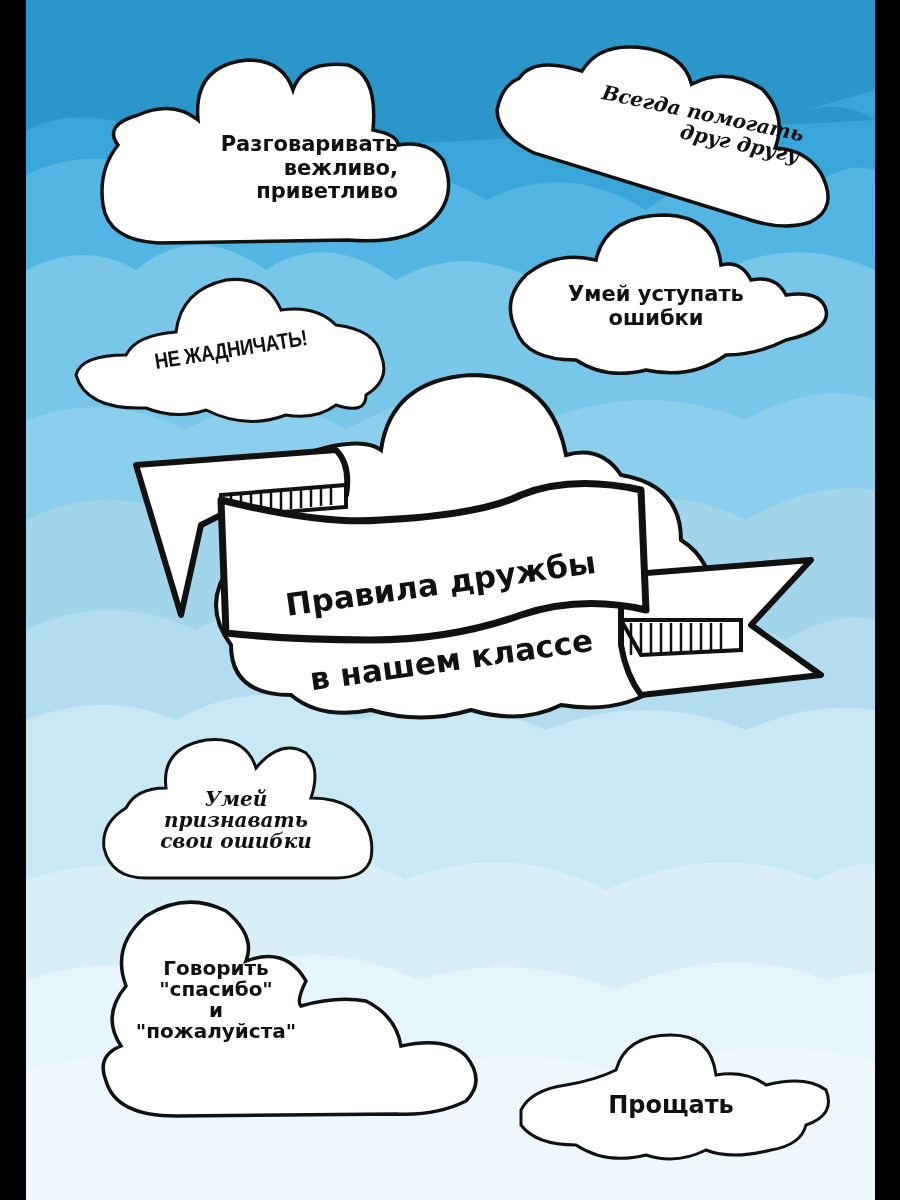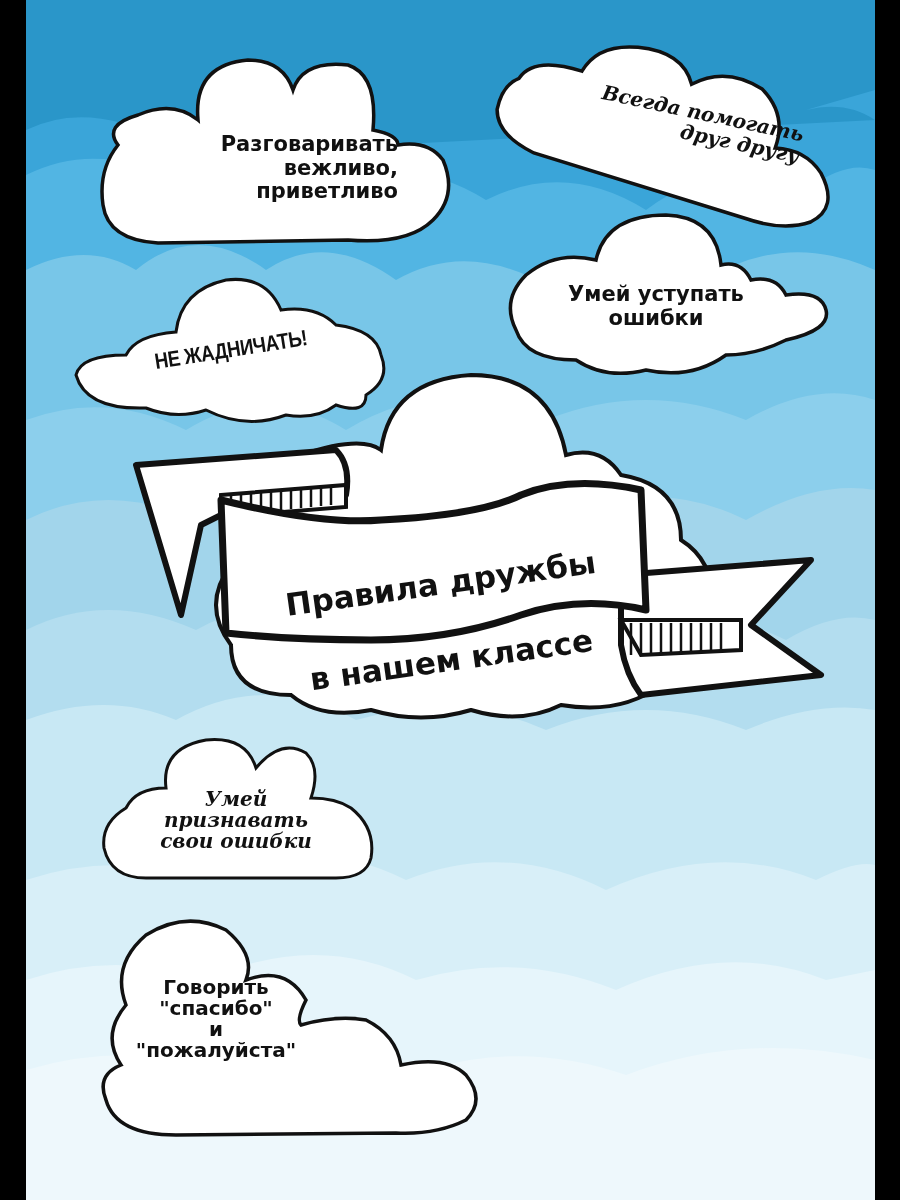--- a/index.html
+++ b/index.html
@@ -122,24 +122,30 @@
   <div class="cloud" style="left:70px;top:728px;width:290px;height:160px;">
     <svg width="290" height="160" viewBox="0 0 290 160">
       <path d="M30 80 Q40 60 70 60 Q65 20 110 12 Q150 8 160 40 Q185 10 210 25 Q225 40 215 70 Q240 70 255 80 Q280 100 275 130 Q270 150 240 150 L50 150 Q15 150 8 120 Q5 95 30 80 Z" fill="#fff" stroke="#111" stroke-width="3"></path>
     </svg>
     <div class="cloud-text script" style="left:20px;top:30px;width:240px;font-size:20px;line-height:1.05;margin-top:31px;">Умей
 признавать
 свои ошибки</div>
   </div>
 
 
-  <div class="cloud" style="left:70px;top:905px;width:400px;height:230px;">
+  <div class="cloud" style="left:70px;top:886px;width:400px;height:230px;">
     <svg width="400" height="230" viewBox="0 0 400 230">
       <path d="M30 100 Q15 60 50 30 Q90 5 130 25 Q160 50 150 75 Q190 60 210 95 Q200 115 205 120 Q240 110 270 115 Q300 130 305 160 Q350 150 370 170 Q390 195 370 215 Q340 230 300 228 L80 230 Q20 230 10 195 Q0 170 25 160 Q5 130 30 100 Z" fill="#fff" stroke="#111" stroke-width="3.5"></path>
     </svg>
     <div class="cloud-text" style="left:25px;top:72px;width:190px;font-size:20px;line-height:1.05;">Говорить
 "спасибо"
 и
 "пожалуйста"</div>
   </div>
 
+  <div class="cloud" style="left:490px;top:1030px;width:320px;height:140px;">
+    <svg width="320" height="140" viewBox="0 0 320 140">
+      <path d="M5 80 Q15 60 50 55 Q80 50 100 40 Q110 5 155 5 Q195 5 200 45 Q230 40 250 55 Q290 45 310 60 Q320 85 290 95 Q285 115 255 120 Q215 130 190 120 Q160 135 130 125 Q90 135 60 115 Q20 115 5 95 Z" fill="#fff" stroke="#111" stroke-width="3"></path>
+    </svg>
+    <div class="cloud-text" style="left:50px;top:62px;width:210px;font-size:24px;">Прощать</div>
+  </div>
 
 </div>
 
 </body></html>

